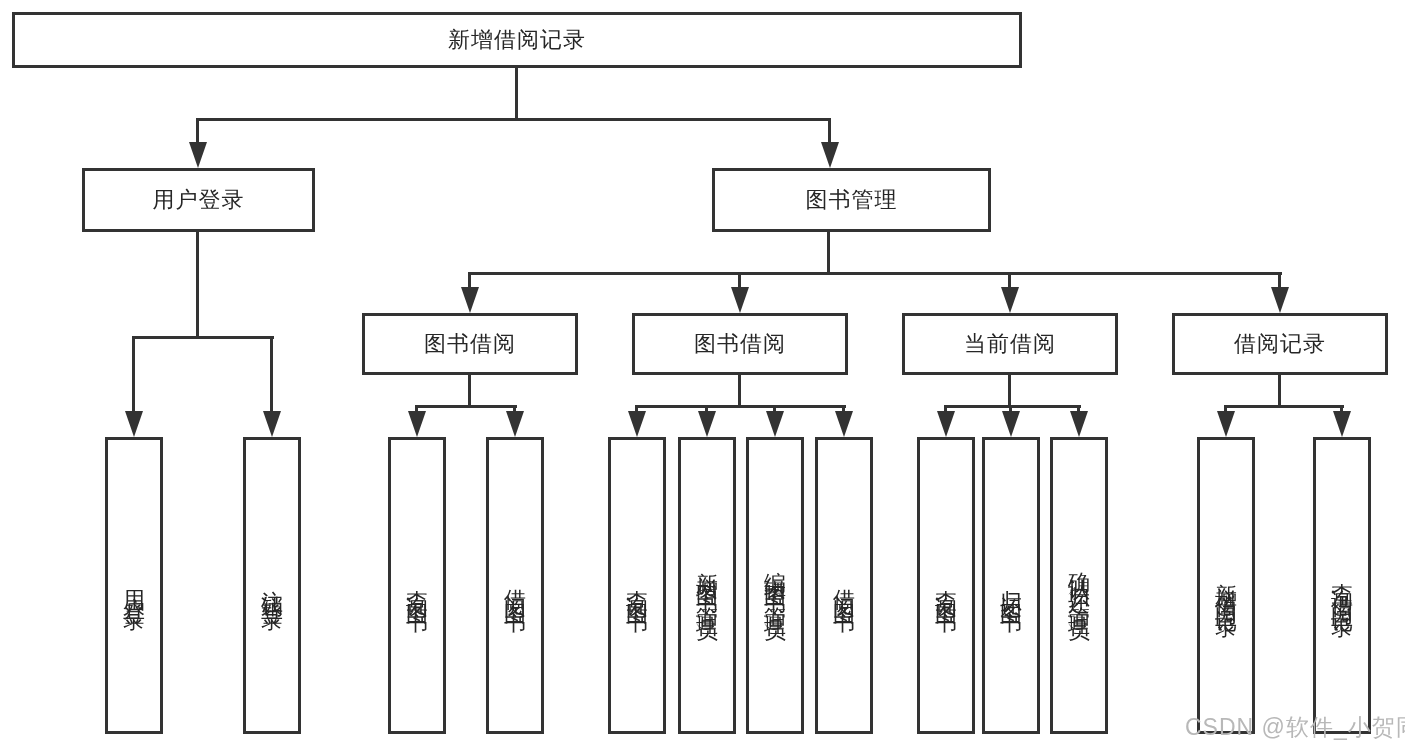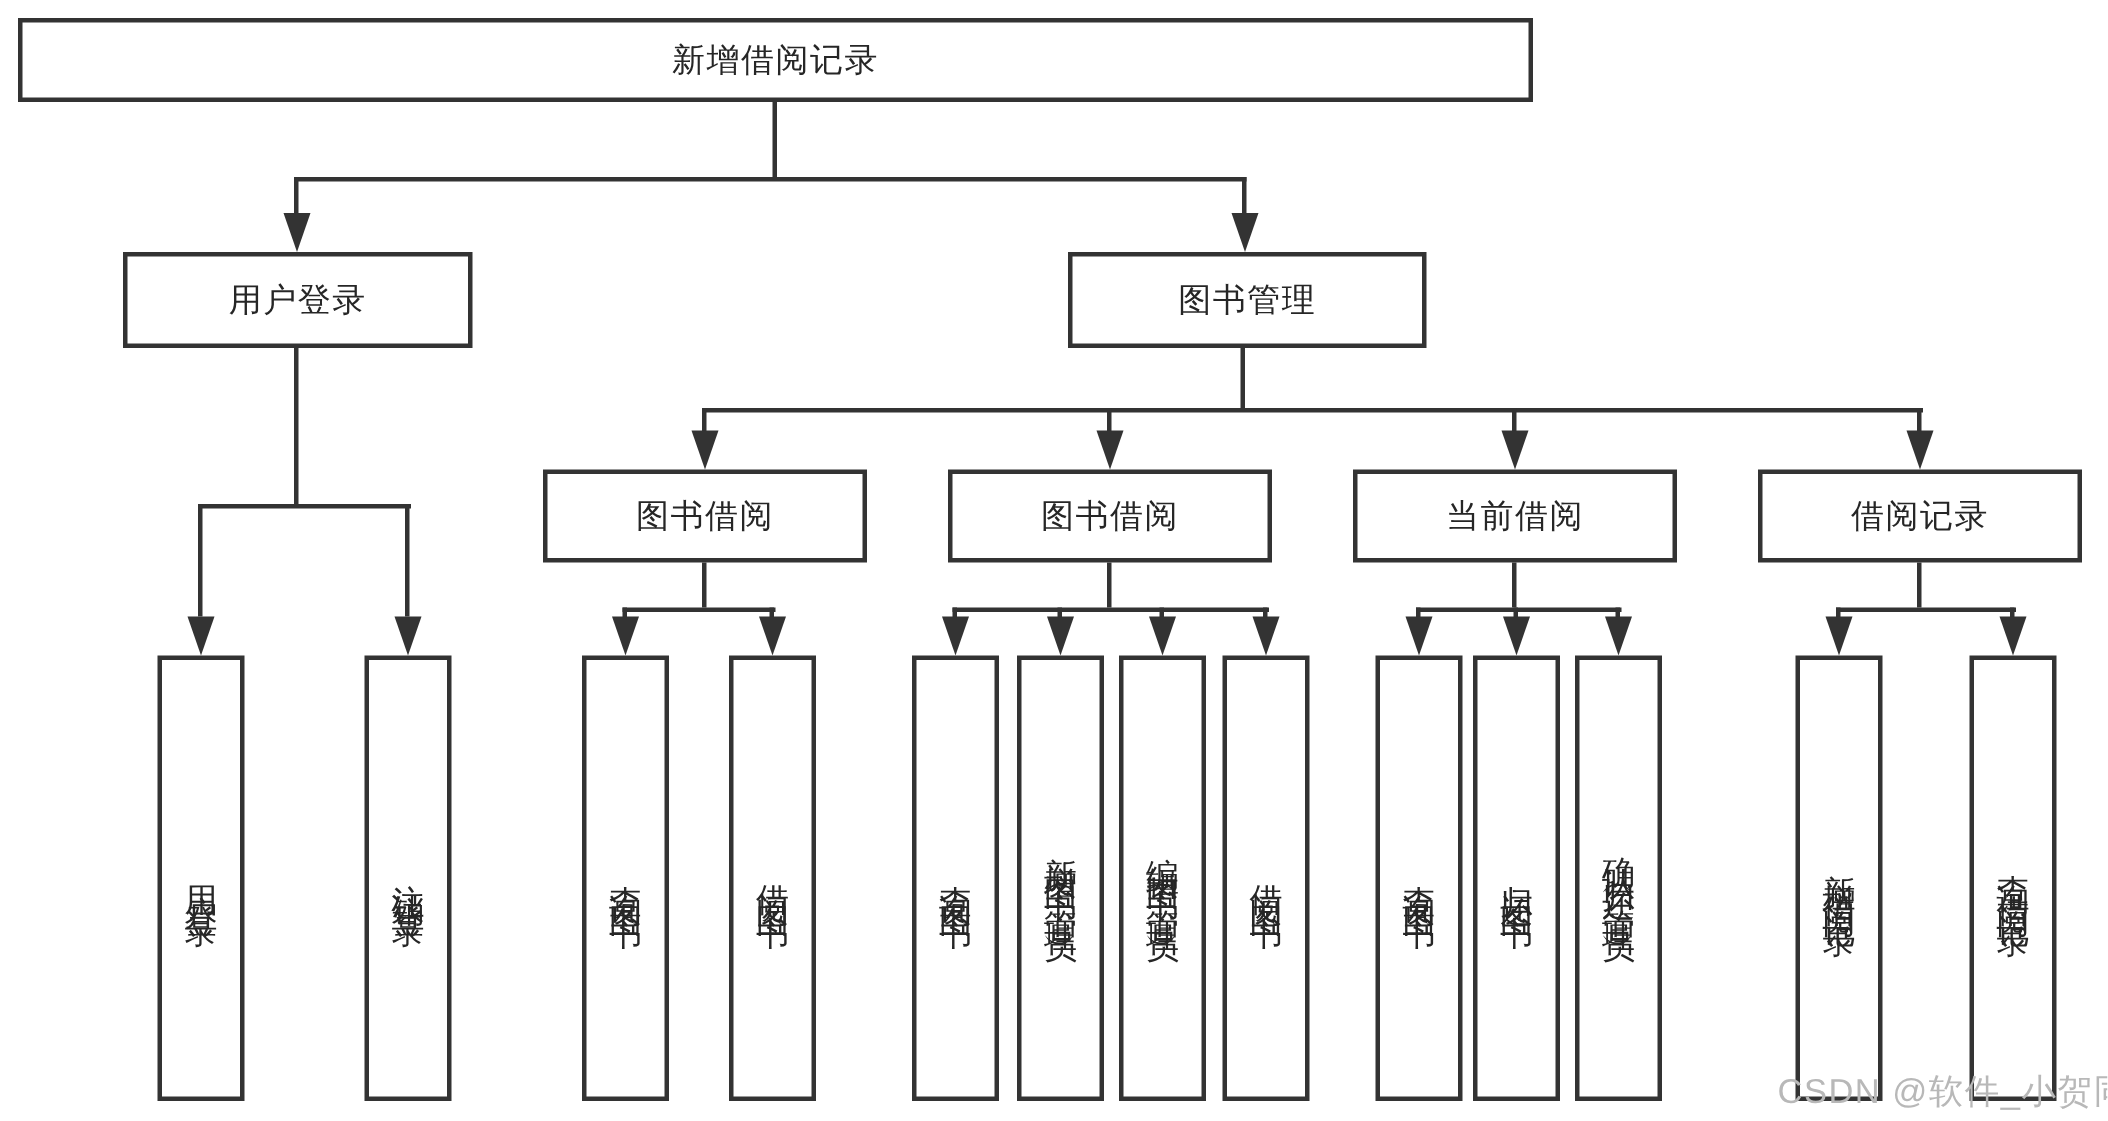--- a/index.html
+++ b/index.html
@@ -71,21 +71,21 @@
 <div id="canvas">
 
   <div class="hbox" style="left:12px; top:12px; width:1010px; height:56px;">
     <span>新增借阅记录</span>
   </div>
 
   <div class="hbox" style="left:82px; top:168px; width:233px; height:64px;">
     <span>用户登录</span>
   </div>
 
-  <div class="hbox" style="left:712px; top:168px; width:239px; height:64px;">
+  <div class="hbox" style="left:712px; top:168px; width:279px; height:64px;">
     <span>图书管理</span>
   </div>
 
   <div class="hbox" style="left:362px; top:313px; width:216px; height:62px;">
     <span>图书借阅</span>
   </div>
 
   <div class="hbox" style="left:632px; top:313px; width:216px; height:62px;">
     <span>图书借阅</span>
   </div>

